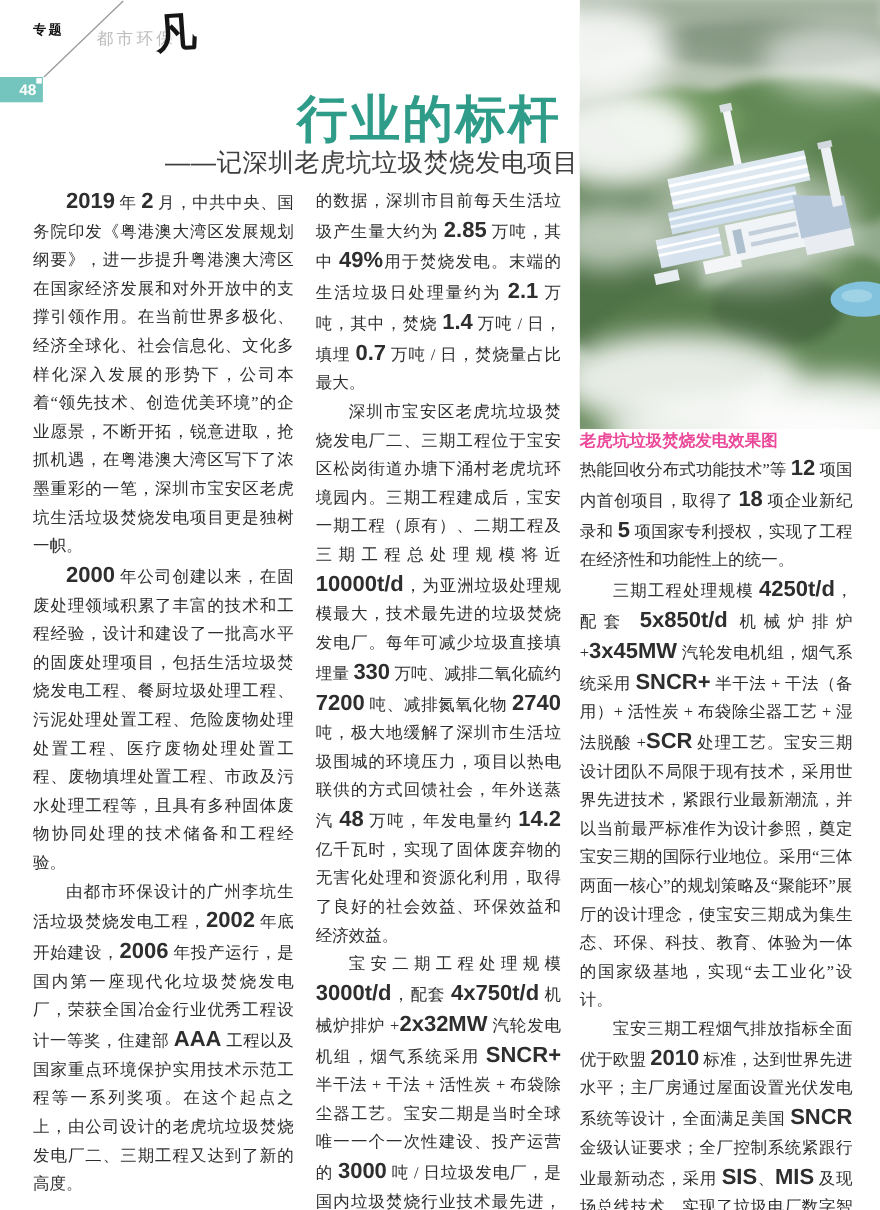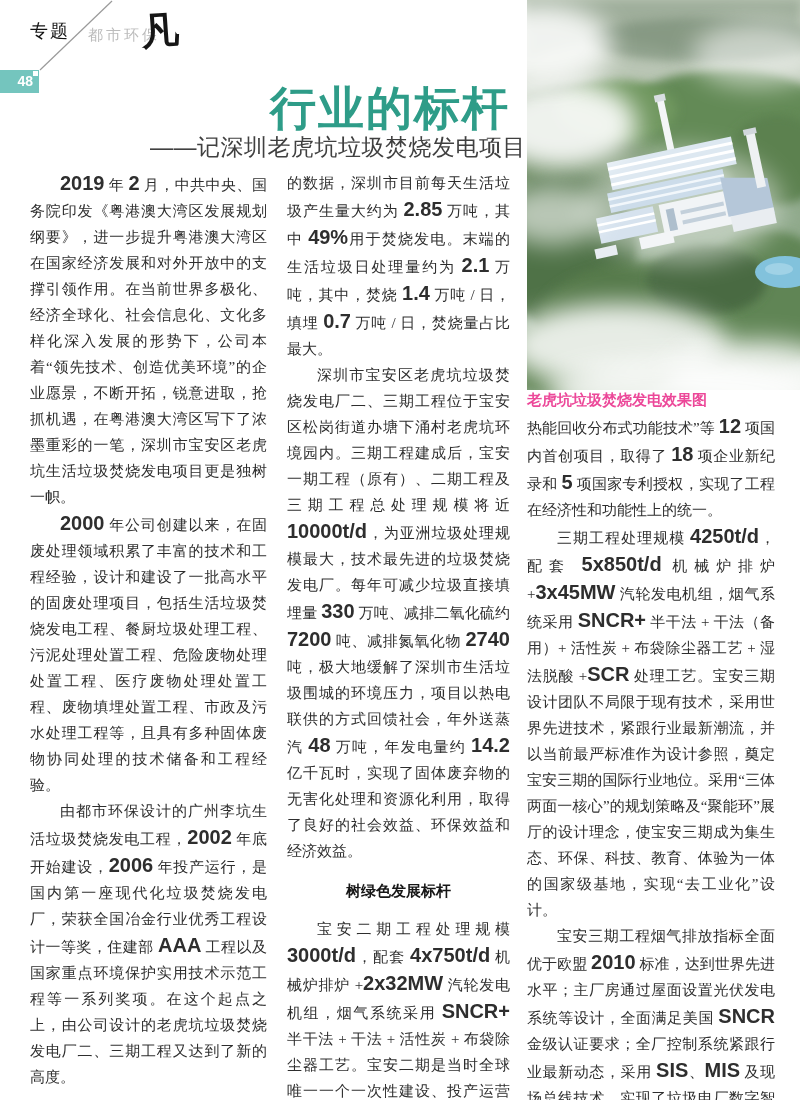--- a/index.html
+++ b/index.html
@@ -3,21 +3,21 @@
 <meta charset="utf-8">
 <style>
   html,body{margin:0;padding:0;background:#e9e9e9;}
   .page{
     position:relative;width:800px;height:1100px;margin:0 auto;
     background:#ffffff;overflow:hidden;
     font-family:"Liberation Serif", serif;color:#2e2e2e;
   }
   
   .section-label{position:absolute;left:30px;top:19px;font-family:"Liberation Sans",sans-serif;
-    font-weight:normal;font-size:18px;color:#111;letter-spacing:2px;}
+    font-weight:bold;font-size:12px;color:#111;letter-spacing:2px;}
   .header-line{position:absolute;left:34px;top:0;}
   .magazine-name{position:absolute;left:88px;top:26px;font-family:"Liberation Sans",sans-serif;
     font-size:15px;color:#bcbcbc;letter-spacing:3px;}
   .logo-glyph{position:absolute;left:141px;top:12px;font-family:"Liberation Serif",serif;
     font-size:38px;font-weight:bold;color:#161616;transform:rotate(-4deg);line-height:1;}
   .page-num-box{position:absolute;left:0;top:70px;width:39px;height:23px;background:#74c5be;}
   .page-num-box .notch{position:absolute;right:1px;top:1px;width:5px;height:5px;background:#ffffff;}
   .page-num{position:absolute;right:6px;top:3px;font-family:"Liberation Sans",sans-serif;
     font-size:14px;color:#ffffff;font-weight:bold;}
   
@@ -130,21 +130,20 @@
     <p class="body-para rich"><span class="lat">2019</span> 年 <span class="lat">2</span> 月，中共中央、国务院印发《粤港澳大湾区发展规划纲要》，进一步提升粤港澳大湾区在国家经济发展和对外开放中的支撑引领作用。在当前世界多极化、经济全球化、社会信息化、文化多样化深入发展的形势下，公司本着“领先技术、创造优美环境”的企业愿景，不断开拓，锐意进取，抢抓机遇，在粤港澳大湾区写下了浓墨重彩的一笔，深圳市宝安区老虎坑生活垃圾焚烧发电项目更是独树一帜。</p>
     <p class="body-para rich"><span class="lat">2000</span> 年公司创建以来，在固废处理领域积累了丰富的技术和工程经验，设计和建设了一批高水平的固废处理项目，包括生活垃圾焚烧发电工程、餐厨垃圾处理工程、污泥处理处置工程、危险废物处理处置工程、医疗废物处理处置工程、废物填埋处置工程、市政及污水处理工程等，且具有多种固体废物协同处理的技术储备和工程经验。</p>
     <p class="body-para rich">由都市环保设计的广州李坑生活垃圾焚烧发电工程，<span class="lat">2002</span> 年底开始建设，<span class="lat">2006</span> 年投产运行，是国内第一座现代化垃圾焚烧发电厂，荣获全国冶金行业优秀工程设计一等奖，住建部 <span class="lat">AAA</span> 工程以及国家重点环境保护实用技术示范工程等一系列奖项。在这个起点之上，由公司设计的老虎坑垃圾焚烧发电厂二、三期工程又达到了新的高度。</p>
     <p class="col-heading">解深圳垃圾围城</p>
     <p class="body-para rich">根据深圳市城管和综合执法局</p>
   </div>
 
   <div class="col col2">
     <p class="body-para rich no-indent">的数据，深圳市目前每天生活垃圾产生量大约为 <span class="lat">2.85</span> 万吨，其中 <span class="lat">49%</span>用于焚烧发电。末端的生活垃圾日处理量约为 <span class="lat">2.1</span> 万吨，其中，焚烧 <span class="lat">1.4</span> 万吨 / 日，填埋 <span class="lat">0.7</span> 万吨 / 日，焚烧量占比最大。</p>
     <p class="body-para rich">深圳市宝安区老虎坑垃圾焚烧发电厂二、三期工程位于宝安区松岗街道办塘下涌村老虎坑环境园内。三期工程建成后，宝安一期工程（原有）、二期工程及三期工程总处理规模将近 <span class="lat">10000t/d</span>，为亚洲垃圾处理规模最大，技术最先进的垃圾焚烧发电厂。每年可减少垃圾直接填埋量 <span class="lat">330</span> 万吨、减排二氧化硫约 <span class="lat">7200</span> 吨、减排氮氧化物 <span class="lat">2740</span> 吨，极大地缓解了深圳市生活垃圾围城的环境压力，项目以热电联供的方式回馈社会，年外送蒸汽 <span class="lat">48</span> 万吨，年发电量约 <span class="lat">14.2</span> 亿千瓦时，实现了固体废弃物的无害化处理和资源化利用，取得了良好的社会效益、环保效益和经济效益。</p>
-    <p class="col-heading">树绿色发展标杆</p>
     <p class="body-para rich">宝安二期工程处理规模 <span class="lat">3000t/d</span>，配套 <span class="lat">4x750t/d</span> 机械炉排炉 +<span class="lat">2x32MW</span> 汽轮发电机组，烟气系统采用 <span class="lat">SNCR+</span> 半干法 + 干法 + 活性炭 + 布袋除尘器工艺。宝安二期是当时全球唯一一个一次性建设、投产运营的 <span class="lat">3000</span> 吨 / 日垃圾发电厂，是国内垃圾焚烧行业技术最先进，环保排放标准最高的垃圾发电厂。该项目实施了“垃圾吊全自动运行”及“焚烧炉全自动运行”等  项世界首创技术，“垃圾焚烧</p>
   </div>
 
   <div class="col col3">
     <p class="body-para rich no-indent">热能回收分布式功能技术”等 <span class="lat">12</span> 项国内首创项目，取得了 <span class="lat">18</span> 项企业新纪录和 <span class="lat">5</span> 项国家专利授权，实现了工程在经济性和功能性上的统一。</p>
     <p class="body-para rich">三期工程处理规模 <span class="lat">4250t/d</span>，配套 <span class="lat">5x850t/d</span> 机械炉排炉 +<span class="lat">3x45MW</span> 汽轮发电机组，烟气系统采用 <span class="lat">SNCR+</span> 半干法 + 干法（备用）+ 活性炭 + 布袋除尘器工艺 + 湿法脱酸 +<span class="lat">SCR</span> 处理工艺。宝安三期设计团队不局限于现有技术，采用世界先进技术，紧跟行业最新潮流，并以当前最严标准作为设计参照，奠定宝安三期的国际行业地位。采用“三体两面一核心”的规划策略及“聚能环”展厅的设计理念，使宝安三期成为集生态、环保、科技、教育、体验为一体的国家级基地，实现“去工业化”设计。</p>
     <p class="body-para rich">宝安三期工程烟气排放指标全面优于欧盟 <span class="lat">2010</span> 标准，达到世界先进水平；主厂房通过屋面设置光伏发电系统等设计，全面满足美国 <span class="lat">SNCR</span> 金级认证要求；全厂控制系统紧跟行业最新动态，采用 <span class="lat">SIS</span>、<span class="lat">MIS</span> 及现场总线技术，实现了垃圾电厂数字智能化。宝</p>
   </div>
 
 </div>

